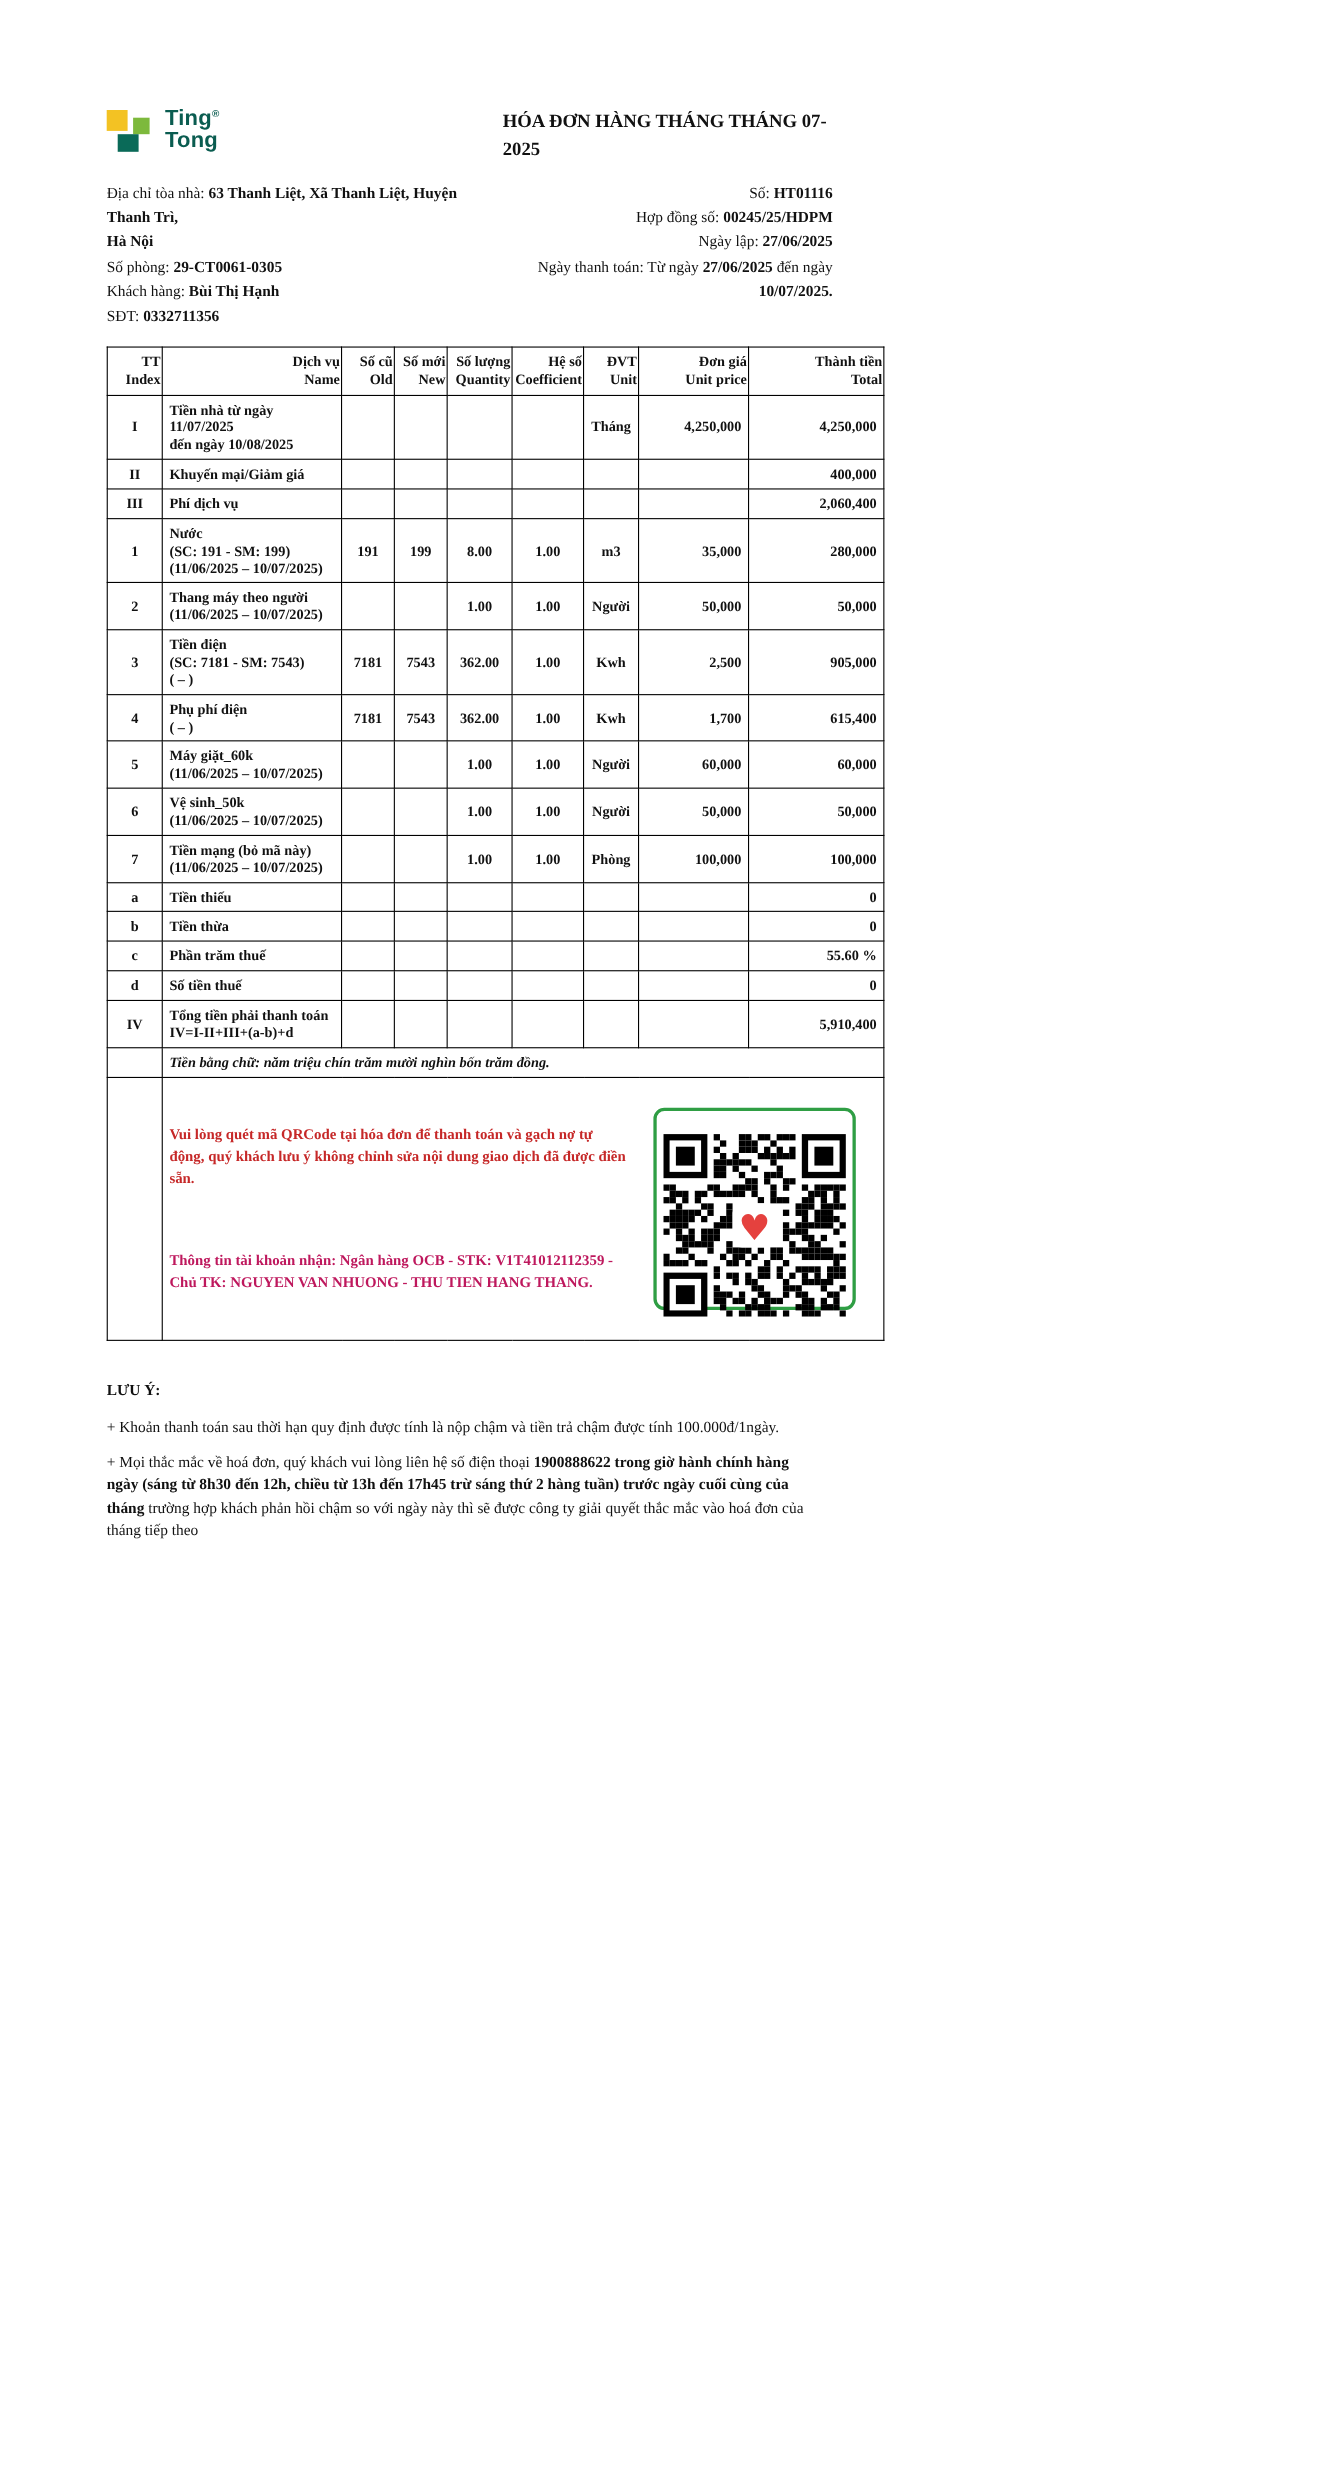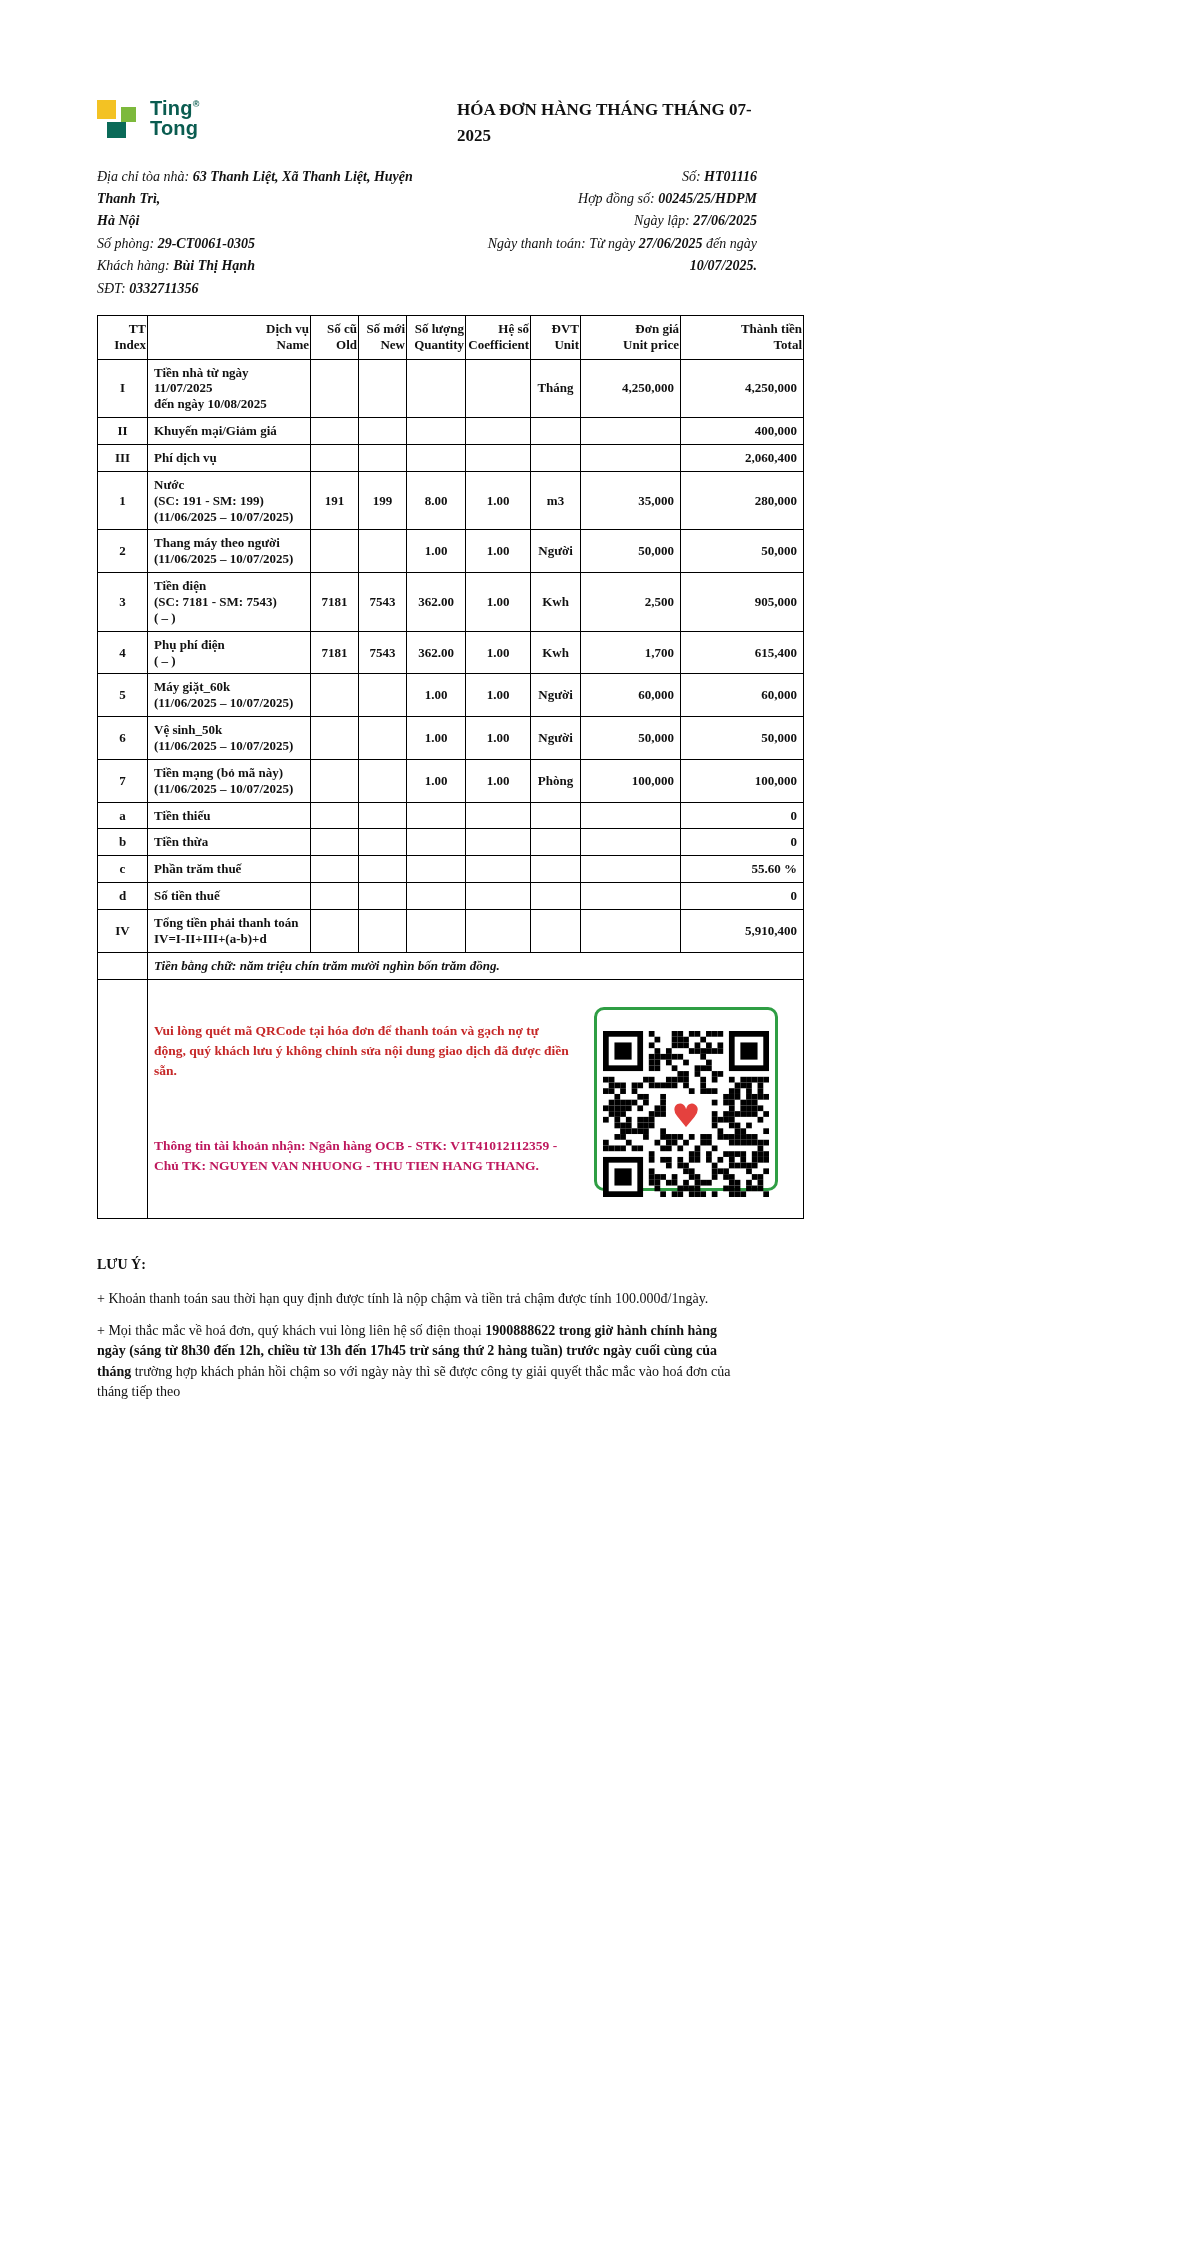--- a/index.html
+++ b/index.html
@@ -48,21 +48,20 @@
   }
 
   
   .info-row {
     display: flex;
     justify-content: space-between;
     margin-top: 16px;
     width: 660px;
     font-size: 14px;
     line-height: 1.6;
-    font-style: italic;
   }
   .info-left  { width: 352px; }
   .info-right { flex: 1; text-align: right; }
   .info-line b { white-space: pre-line; }
 
   
   table.invoice {
     border-collapse: collapse;
     table-layout: fixed;
     width: 706px;

